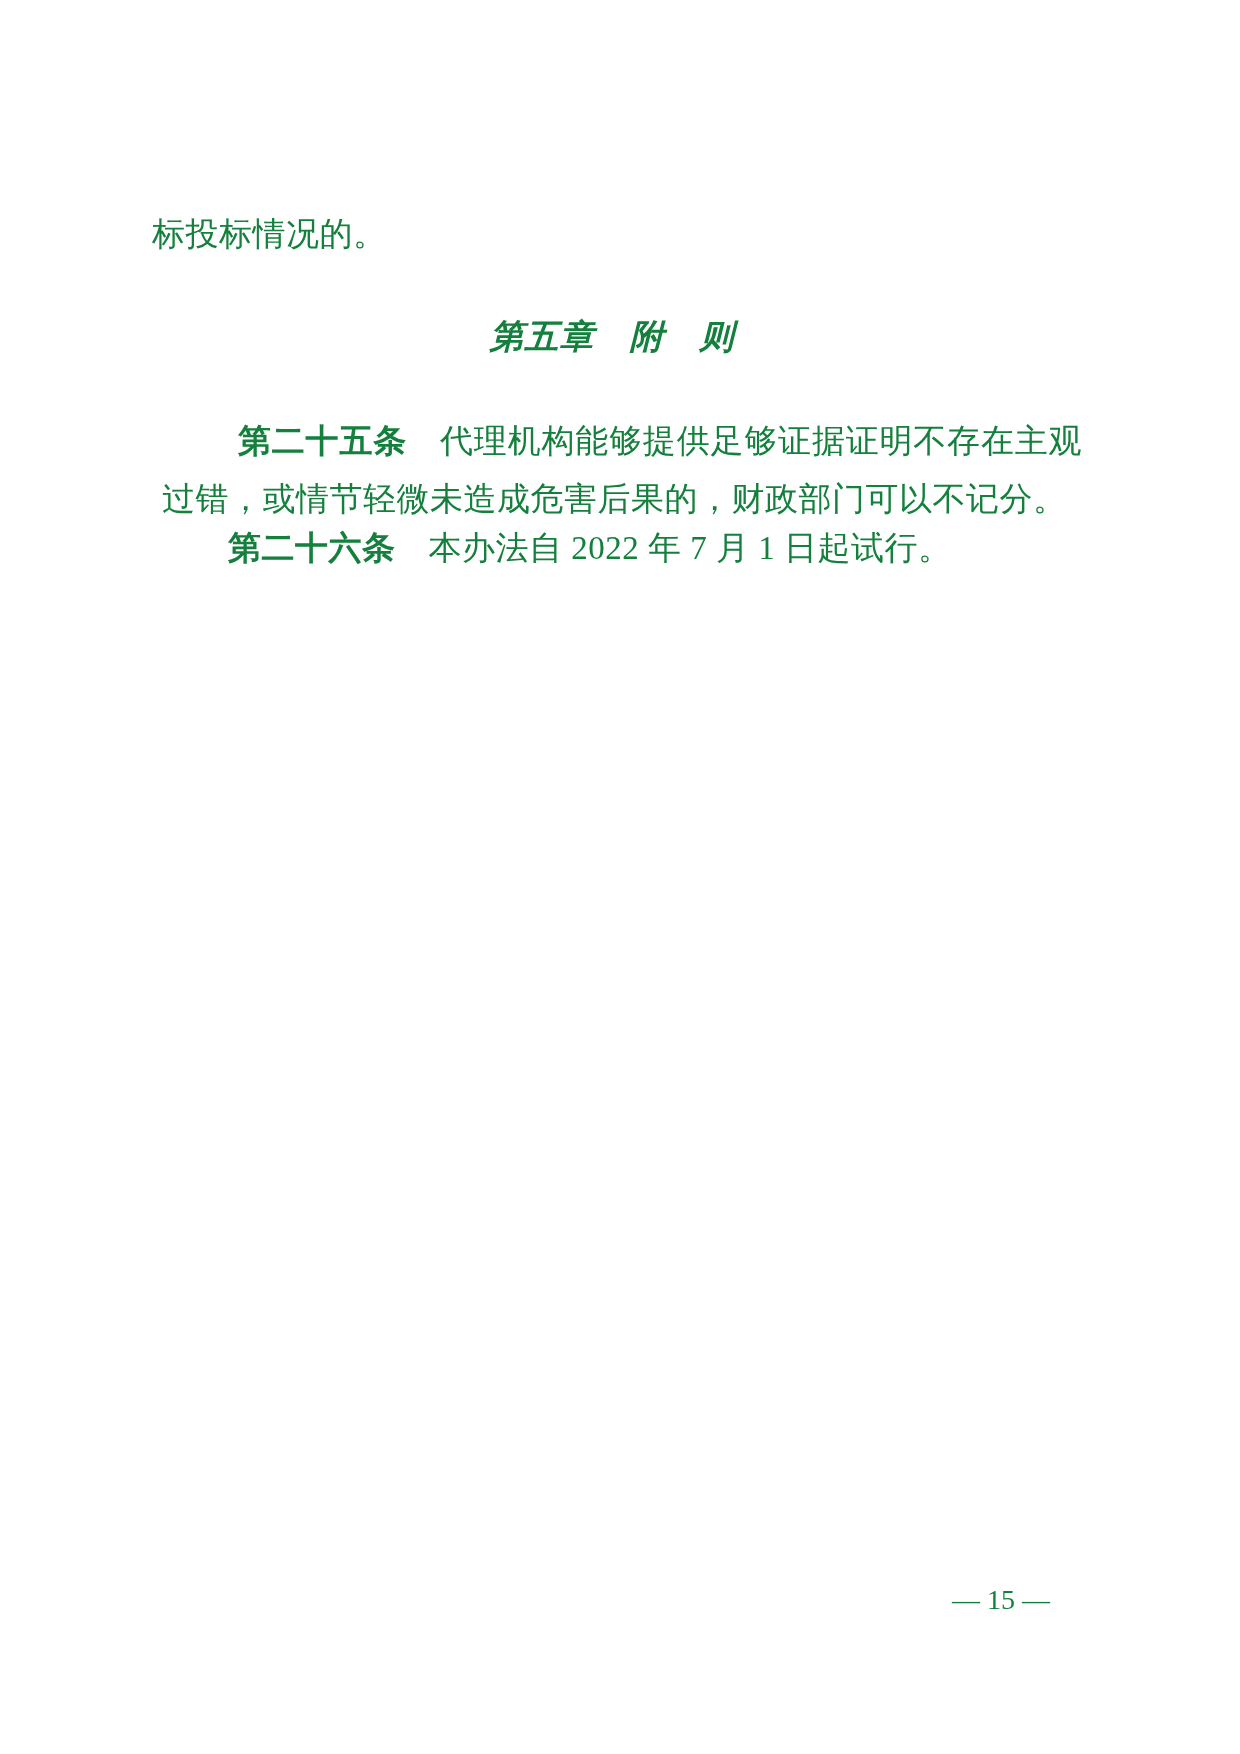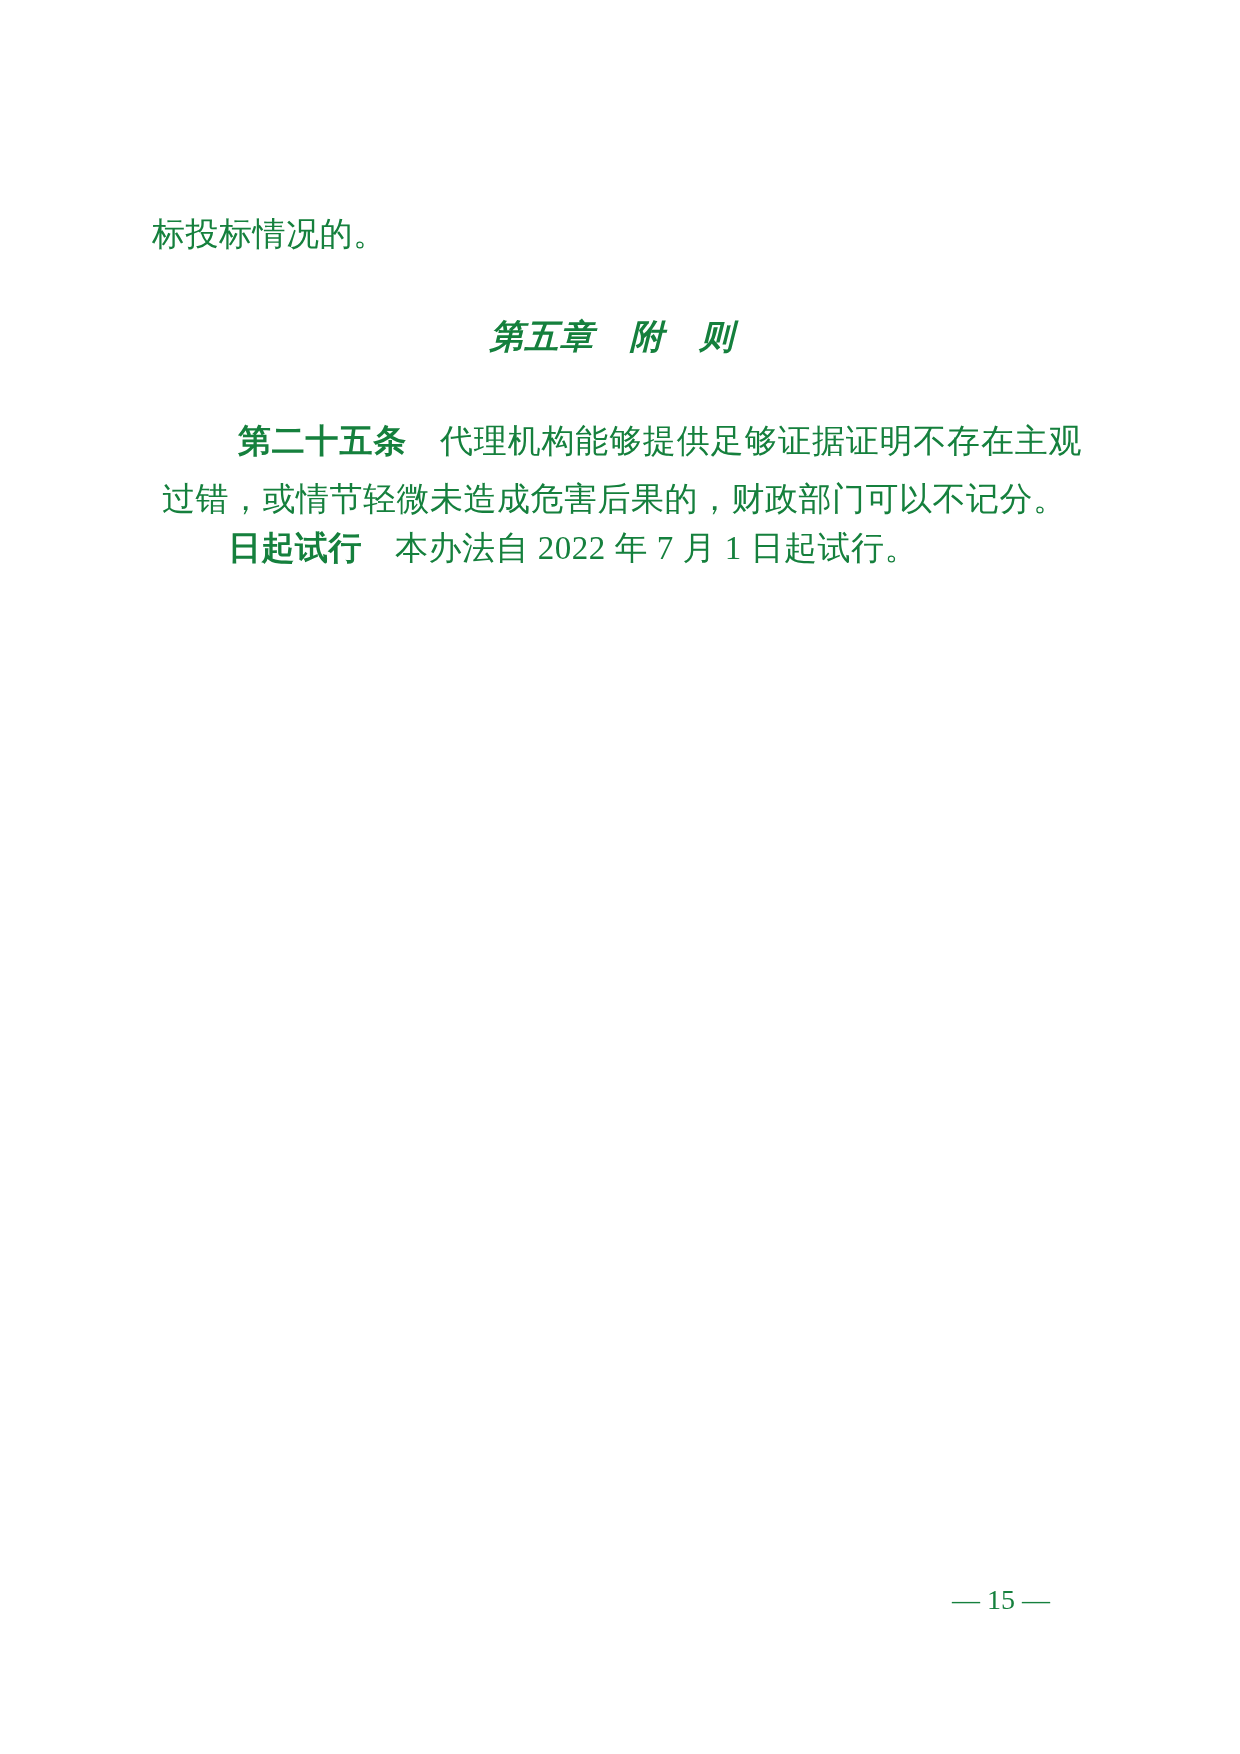--- a/index.html
+++ b/index.html
@@ -91,18 +91,18 @@
   <h2 class="chapter">第五章　附　则</h2>
 
   <div class="article-25">
     <div class="textline first-line">
       <span class="article-label">第二十五条</span><span>代理机构能够提供足够证据证明不存在主观</span>
     </div>
     <div class="textline">过错，或情节轻微未造成危害后果的，财政部门可以不记分。</div>
   </div>
 
   <div class="article-26 textline">
-    <span class="article-label">日起试行</span><span>本办法自 2022 年 7 月 1 日起试行。</span>
+    <span class="article-label">第二十六条</span><span>本办法自 2022 年 7 月 1 日起试行。</span>
   </div>
 
   <div class="page-number">— 15 —</div>
 
 </div>
 
 </body></html>

